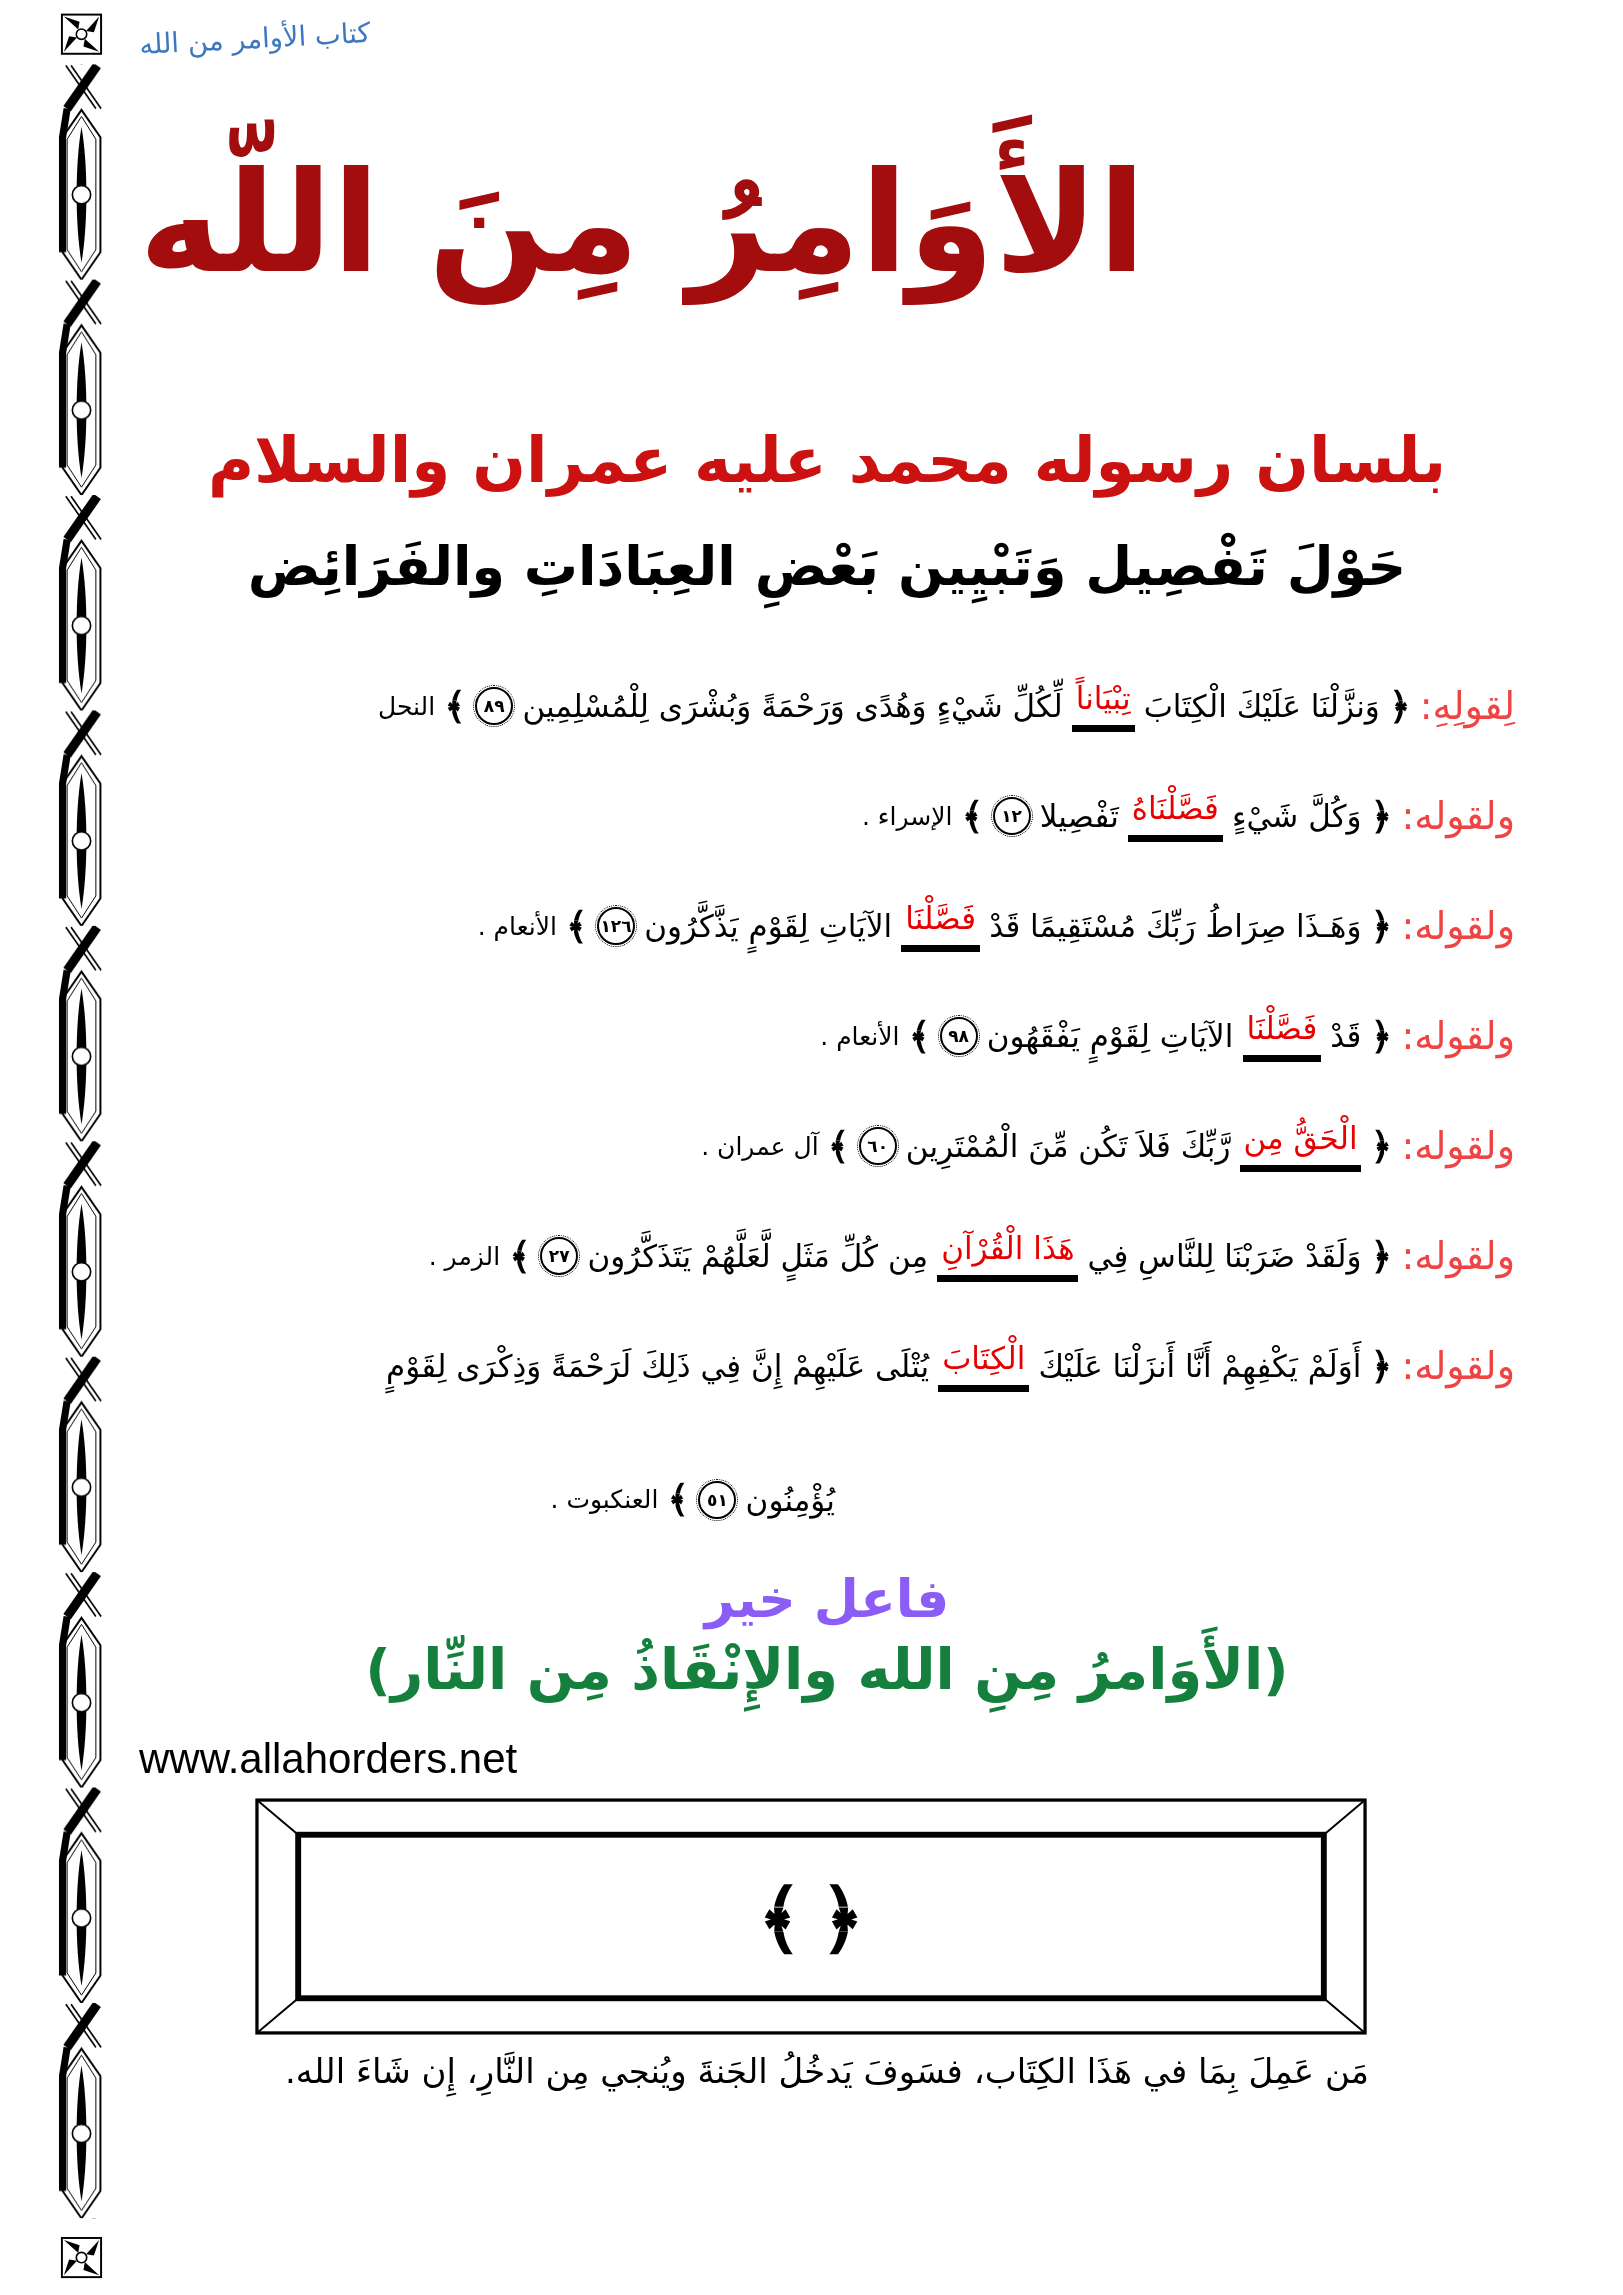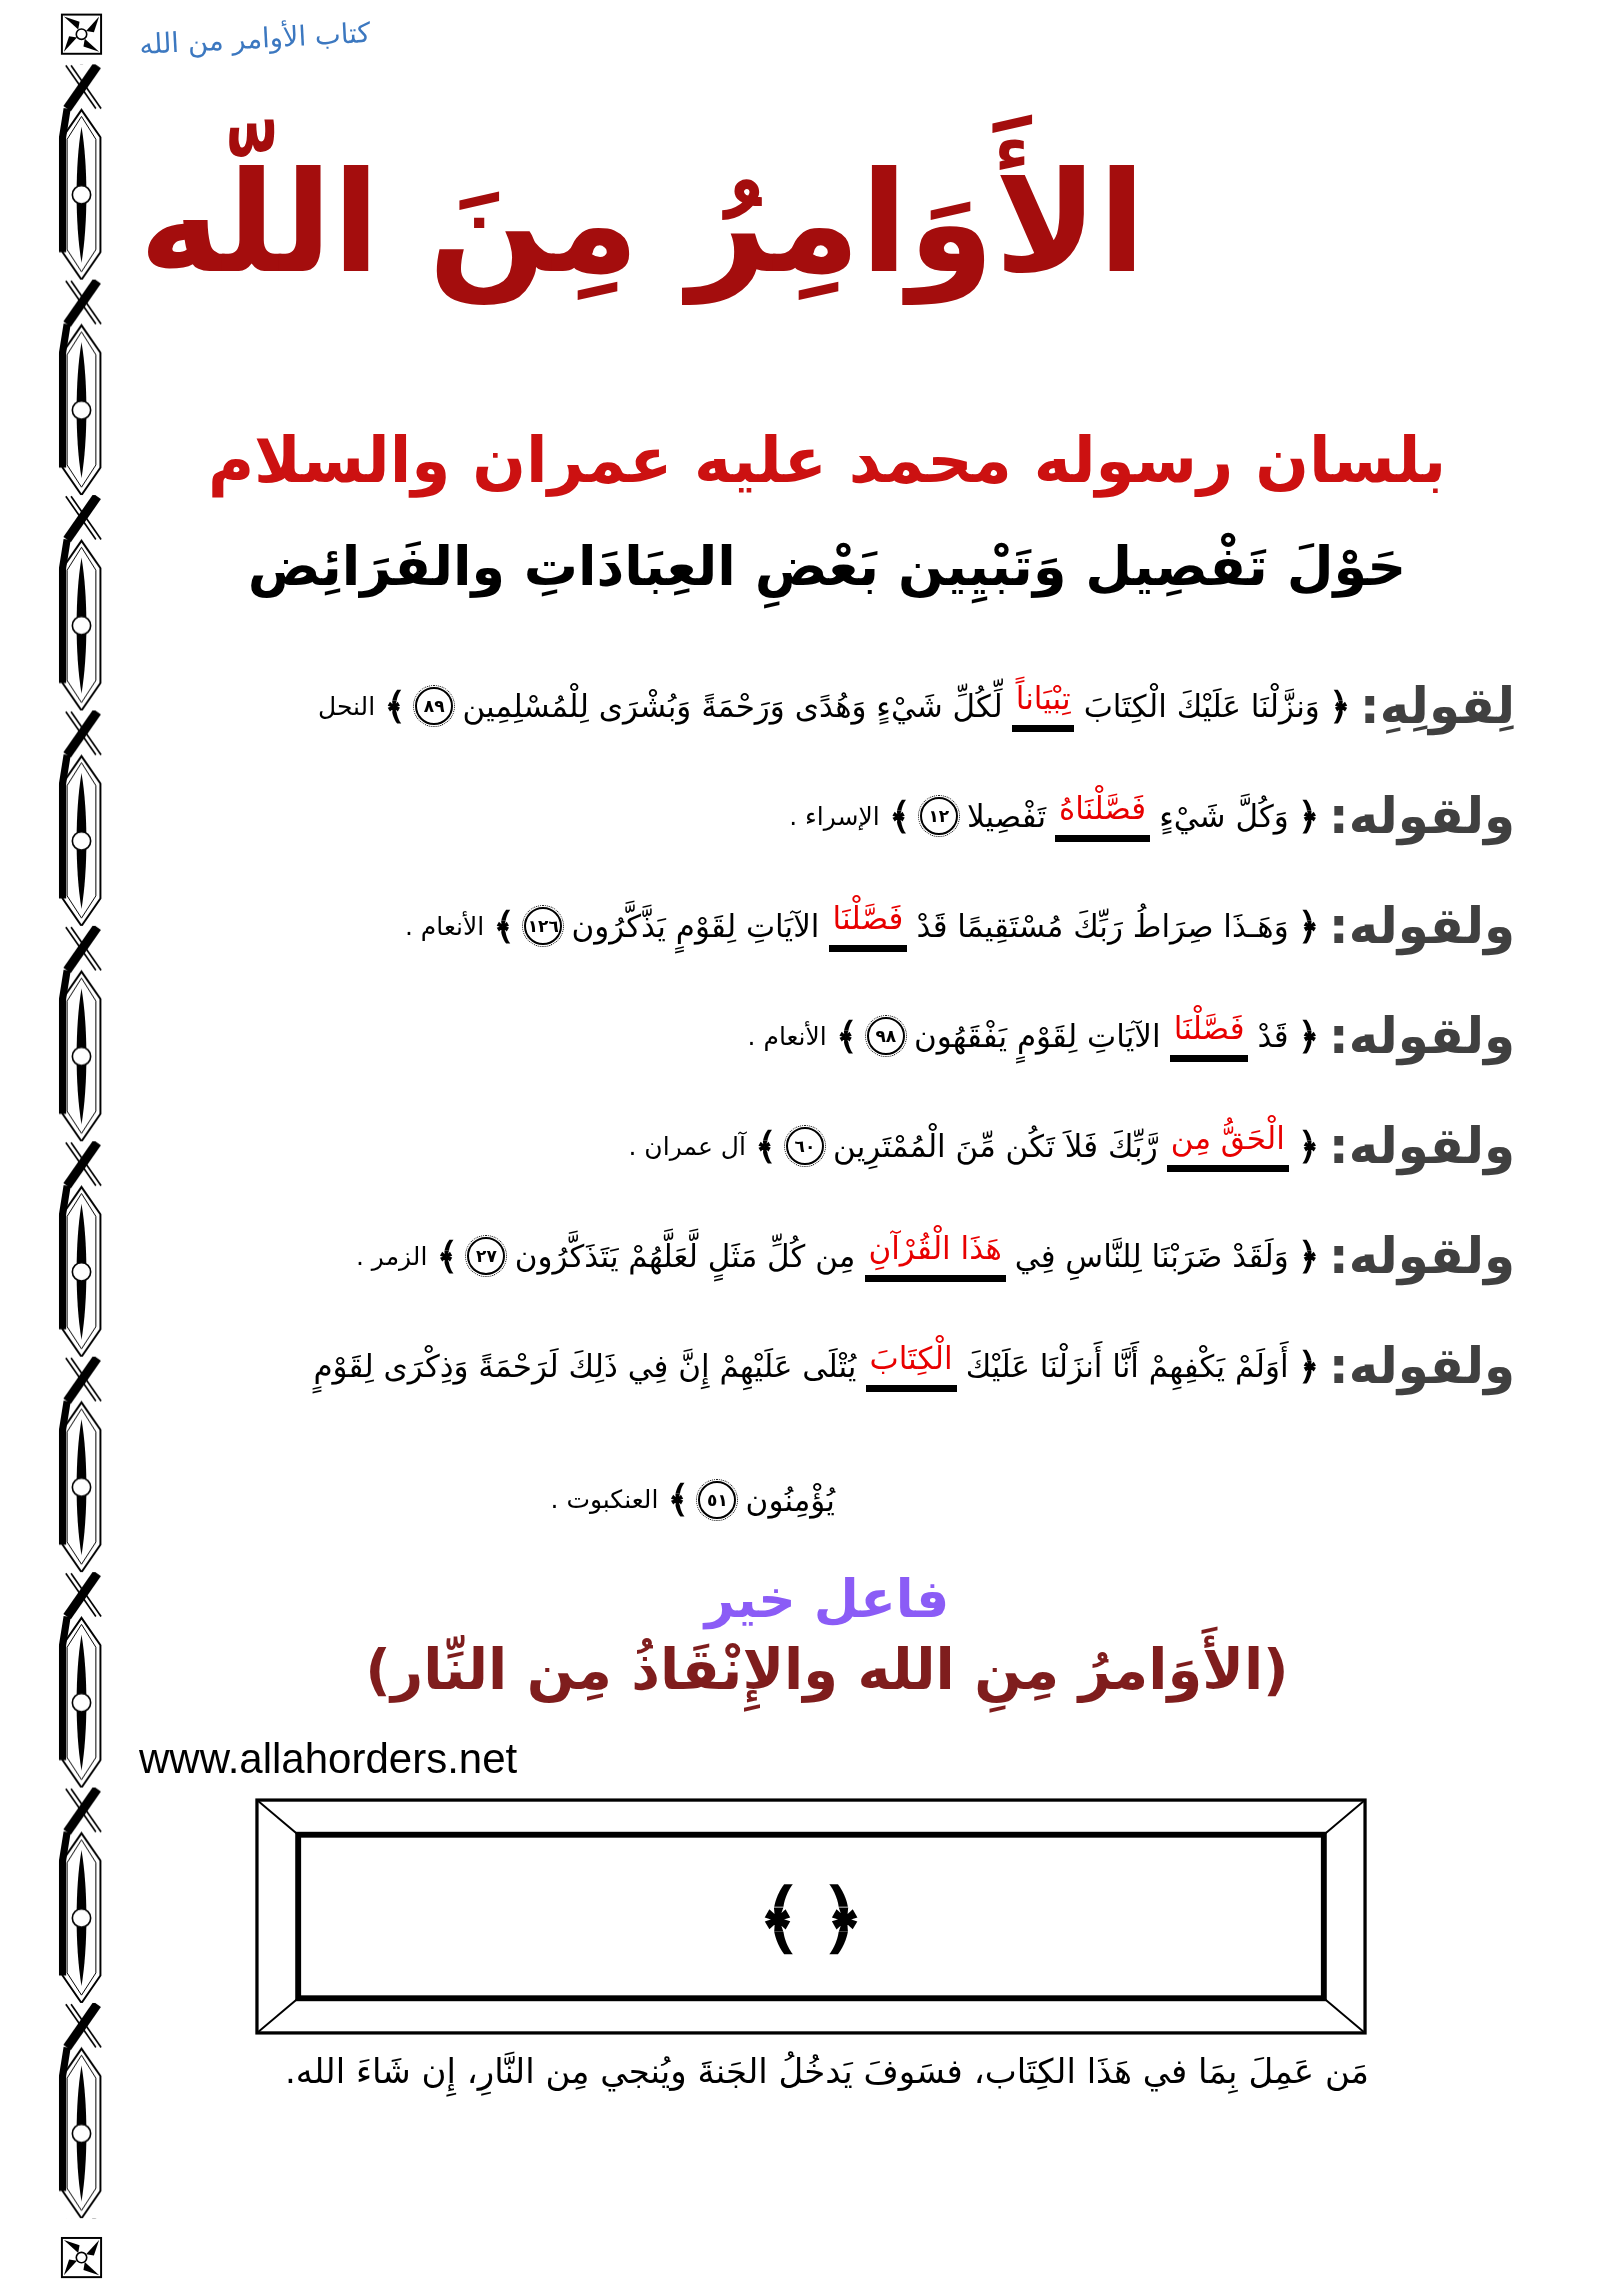--- a/index.html
+++ b/index.html
@@ -19,36 +19,36 @@
          font-size:139px;line-height:1.1;font-weight:bold;color:#a40d0d;white-space:nowrap;}
   .subtitle{position:absolute;top:424px;left:0;right:0;text-align:center;direction:rtl;
             font-size:63px;font-weight:bold;color:#cc1111;white-space:nowrap;}
   .tagline{position:absolute;top:535px;left:0;right:0;text-align:center;direction:rtl;
            font-size:54px;font-weight:bold;color:#000;white-space:nowrap;}
 
   
   .verses{position:absolute;top:651px;left:0;right:0;direction:rtl;}
   .verse{height:110px;display:flex;flex-direction:row;align-items:center;
          justify-content:flex-start;gap:9.2px;white-space:nowrap;direction:rtl;}
-  .vlabel{font-size:50px;font-weight:bold;color:#404040;}
+  .vlabel{font-size:38px;font-weight:normal;color:#ef4444;}
   .vbracket{font-size:37px;font-weight:bold;color:#000;}
   .vpre,.vpost,.cont-text{font-size:31px;color:#000;}
   .vhl{font-size:31px;color:#e80000;font-weight:normal;border-bottom:7.9px solid #000;
        padding:0 3.9px 9.2px 3.9px;}
   .vsurah{font-size:25px;color:#000;}
   .rosette{width:34px;height:34px;border:2px solid #000;border-radius:50%;
            outline:1.3px dotted #000;outline-offset:1.3px;display:inline-flex;flex:none;
            align-items:center;justify-content:center;font-size:17px;font-weight:bold;color:#000;}
   .verse.cont{padding-right:680px;height:131px;margin-top:13px;}
 
   
   .charity-line{position:absolute;top:1569px;left:0;right:0;text-align:center;direction:rtl;
                 font-size:52px;font-weight:bold;color:#8b5cf6;}
   .org-line{position:absolute;top:1637px;left:0;right:0;text-align:center;direction:rtl;
-            font-size:56px;font-weight:bold;color:#7f1d1d;white-space:nowrap;}
+            font-size:56px;font-weight:bold;color:#15803d;white-space:nowrap;}
   .website{position:absolute;top:1735px;left:0;right:0;
            font-family:"Liberation Sans",sans-serif;font-size:42px;color:#000;}
 
   
   .frame-box{position:absolute;left:255px;top:1798px;width:1112px;height:237px;}
   .frame-box svg{position:absolute;left:0;top:0;}
   .frame-inner{position:absolute;left:46px;right:46px;top:39px;bottom:36px;
                display:flex;flex-direction:row;align-items:center;justify-content:center;
                gap:17px;direction:rtl;white-space:nowrap;}
   .frame-bracket{font-size:77px;font-weight:bold;color:#000;line-height:1;}

